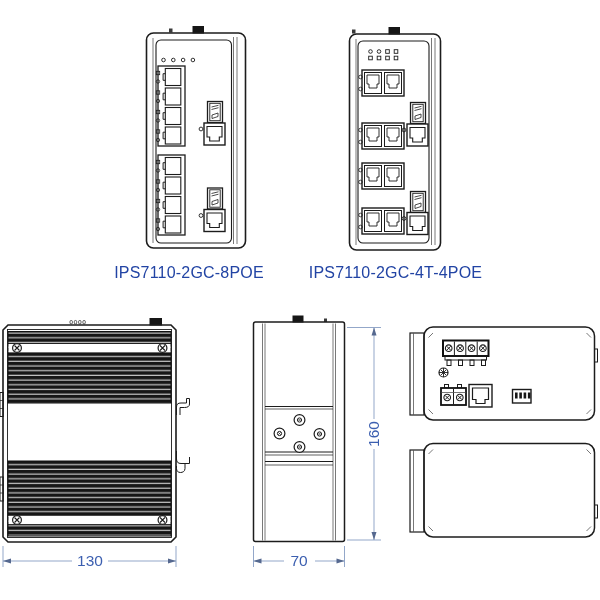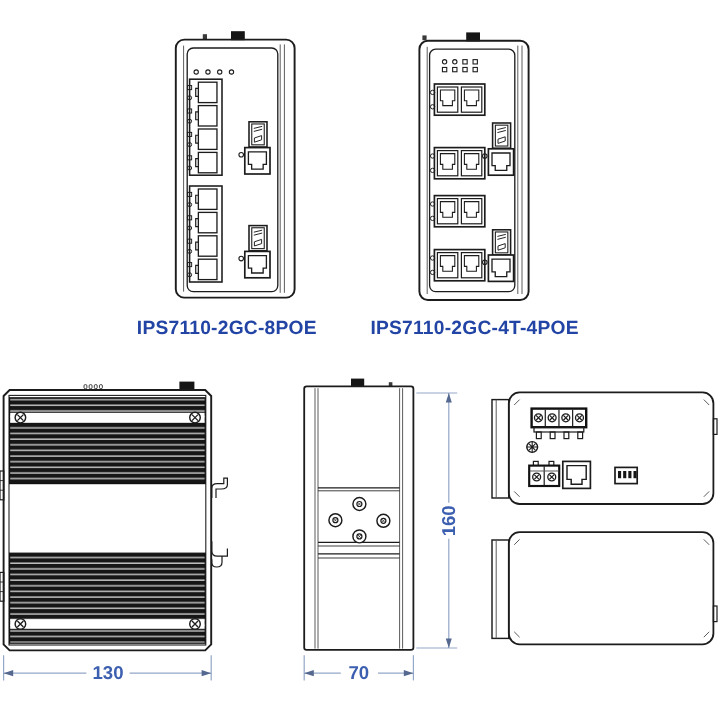--- a/index.html
+++ b/index.html
@@ -1,16 +1,16 @@
 <!DOCTYPE html>
 <html><head>
 <meta charset="utf-8">
 <style>
   html,body{margin:0;padding:0;background:#ffffff;}
-  .canvas{position:relative;width:600px;height:600px;background:#ffffff;overflow:hidden;font-weight:bold;}
+  .canvas{position:relative;width:600px;height:600px;background:#ffffff;overflow:hidden;}
   svg{position:absolute;left:0;top:0;}
   svg text{font-family:"Liberation Sans","DejaVu Sans",sans-serif;}
   text.product-label{fill:#2244a4;font-size:16px;letter-spacing:.2px;}
   text.dim-label{fill:#3c5fb0;font-size:15.5px;}
   .ln{stroke:#1c1c1c;fill:none;}
   .thin{stroke:#555;fill:none;}
   .dimln{stroke:#93a7c9;stroke-width:1;fill:none;}
   .arrow{fill:#55688f;stroke:none;}
 </style>
 </head>

